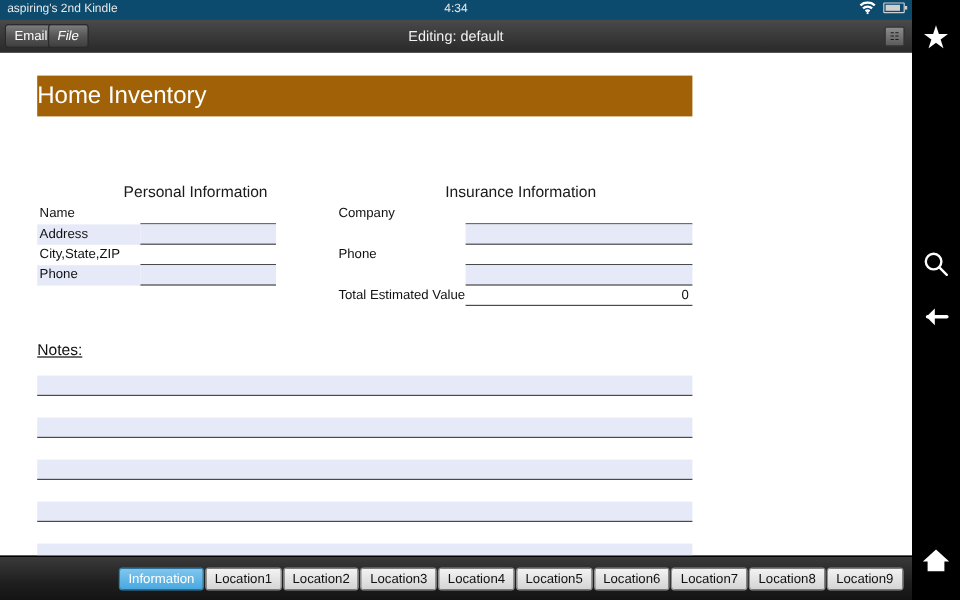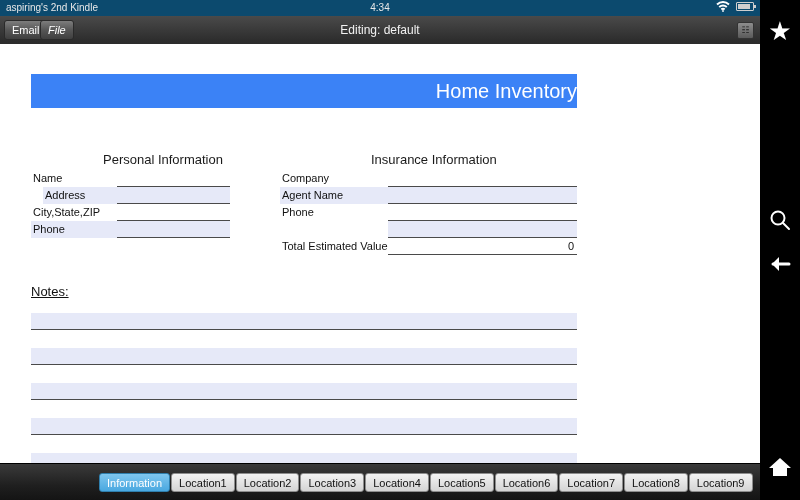--- a/index.html
+++ b/index.html
@@ -128,26 +128,25 @@
     width: 760px;
     height: 419px;
     background: #ffffff;
     overflow: hidden;
   }
 
   .form-title {
     position: absolute;
     left: 31px; top: 19px;
     width: 546px; height: 34px;
-    background: #3b82f6;
+    background: #a16207;
     color: #ffffff;
     font-size: 20px;
     line-height: 34px;
-    text-align: right;
-    margin-top: 11px;
+    text-align: left;
   }
 
   .section-label {
     position: absolute;
     font-size: 13px;
     color: #1a1a1a;
   }
   .section-personal { left: 103px; top: 108px; }
   .section-insurance { left: 371px; top: 108px; }
 
@@ -283,30 +282,29 @@
 
   <div class="content">
 
     <div class="form-title">Home Inventory</div>
 
     <div class="section-label section-insurance">Insurance Information</div>
     <div class="section-label section-personal">Personal Information</div>
 
     <div class="fld-label" style="left:31px; top:126px; width:86px;">Name</div>
     <input class="fld-input" style="left: 117px; top: 126px; width: 113px;" value="">
-    <div class="fld-label shaded" style="left:43px; top:143px; width:86px;">Address</div>
+    <div class="fld-label shaded" style="left:31px; top:143px; width:86px;">Address</div>
     <input class="fld-input shaded" style="left: 117px; top: 143px; width: 113px;" value="">
     <div class="fld-label" style="left:31px; top:160px; width:86px;">City,State,ZIP</div>
     <input class="fld-input" style="left: 117px; top: 160px; width: 113px;" value="">
     <div class="fld-label shaded" style="left:31px; top:177px; width:86px;">Phone</div>
     <input class="fld-input shaded" style="left: 117px; top: 177px; width: 113px;" value="">
 
     <div class="fld-label" style="left:280px; top:126px; width:108px;">Company</div>
     <input class="fld-input" style="left: 388px; top: 126px; width: 189px;" value="">
-    <div class="fld-label shaded" style="left:280px; top:143px; width:108px;">Agent Name</div>
     <input class="fld-input shaded" style="left: 388px; top: 143px; width: 189px;" value="">
     <div class="fld-label" style="left:280px; top:160px; width:108px;">Phone</div>
     <input class="fld-input" style="left: 388px; top: 160px; width: 189px;" value="">
     <input class="fld-input shaded" style="left: 388px; top: 177px; width: 189px;" value="">
     <div class="fld-label" style="left:280px; top:194px; width:108px;">Total Estimated Value</div>
     <input class="fld-input num" style="left: 388px; top: 194px; width: 189px;" value="0">
 
     <div class="notes-label">Notes:</div>
     <input class="note-line" style="top: 269px;" value="">
     <input class="note-line" style="top: 304px;" value="">

